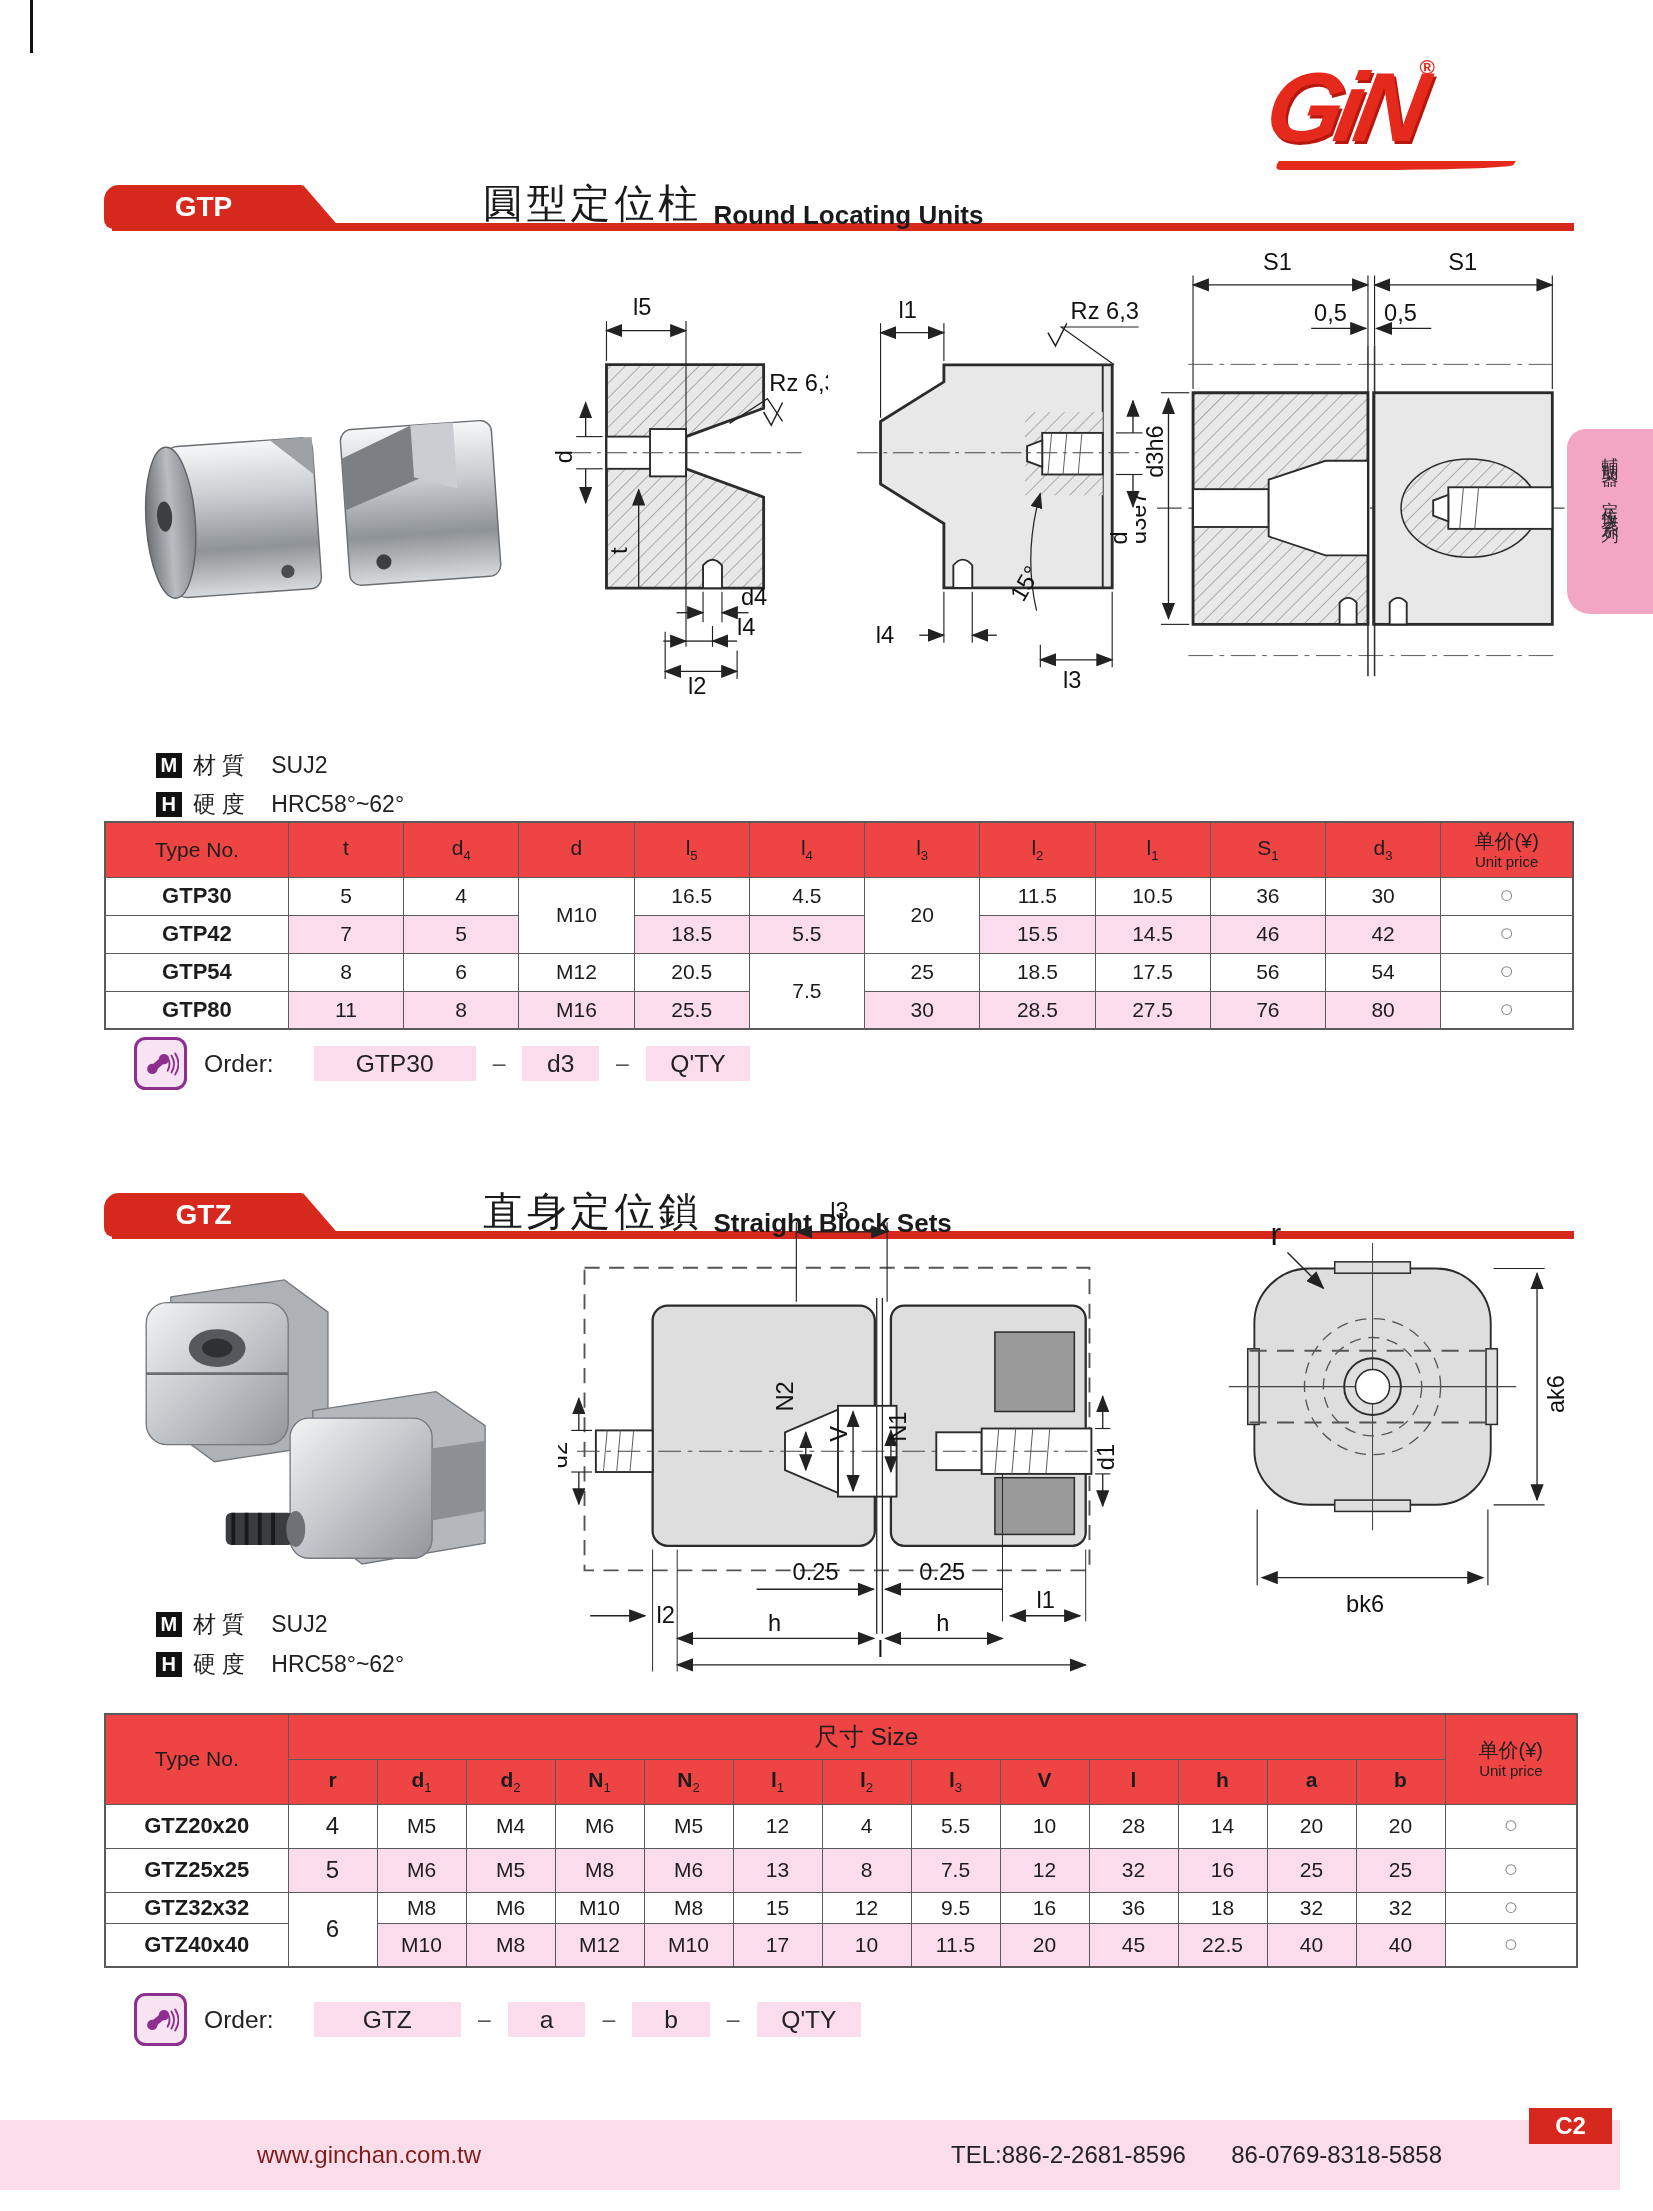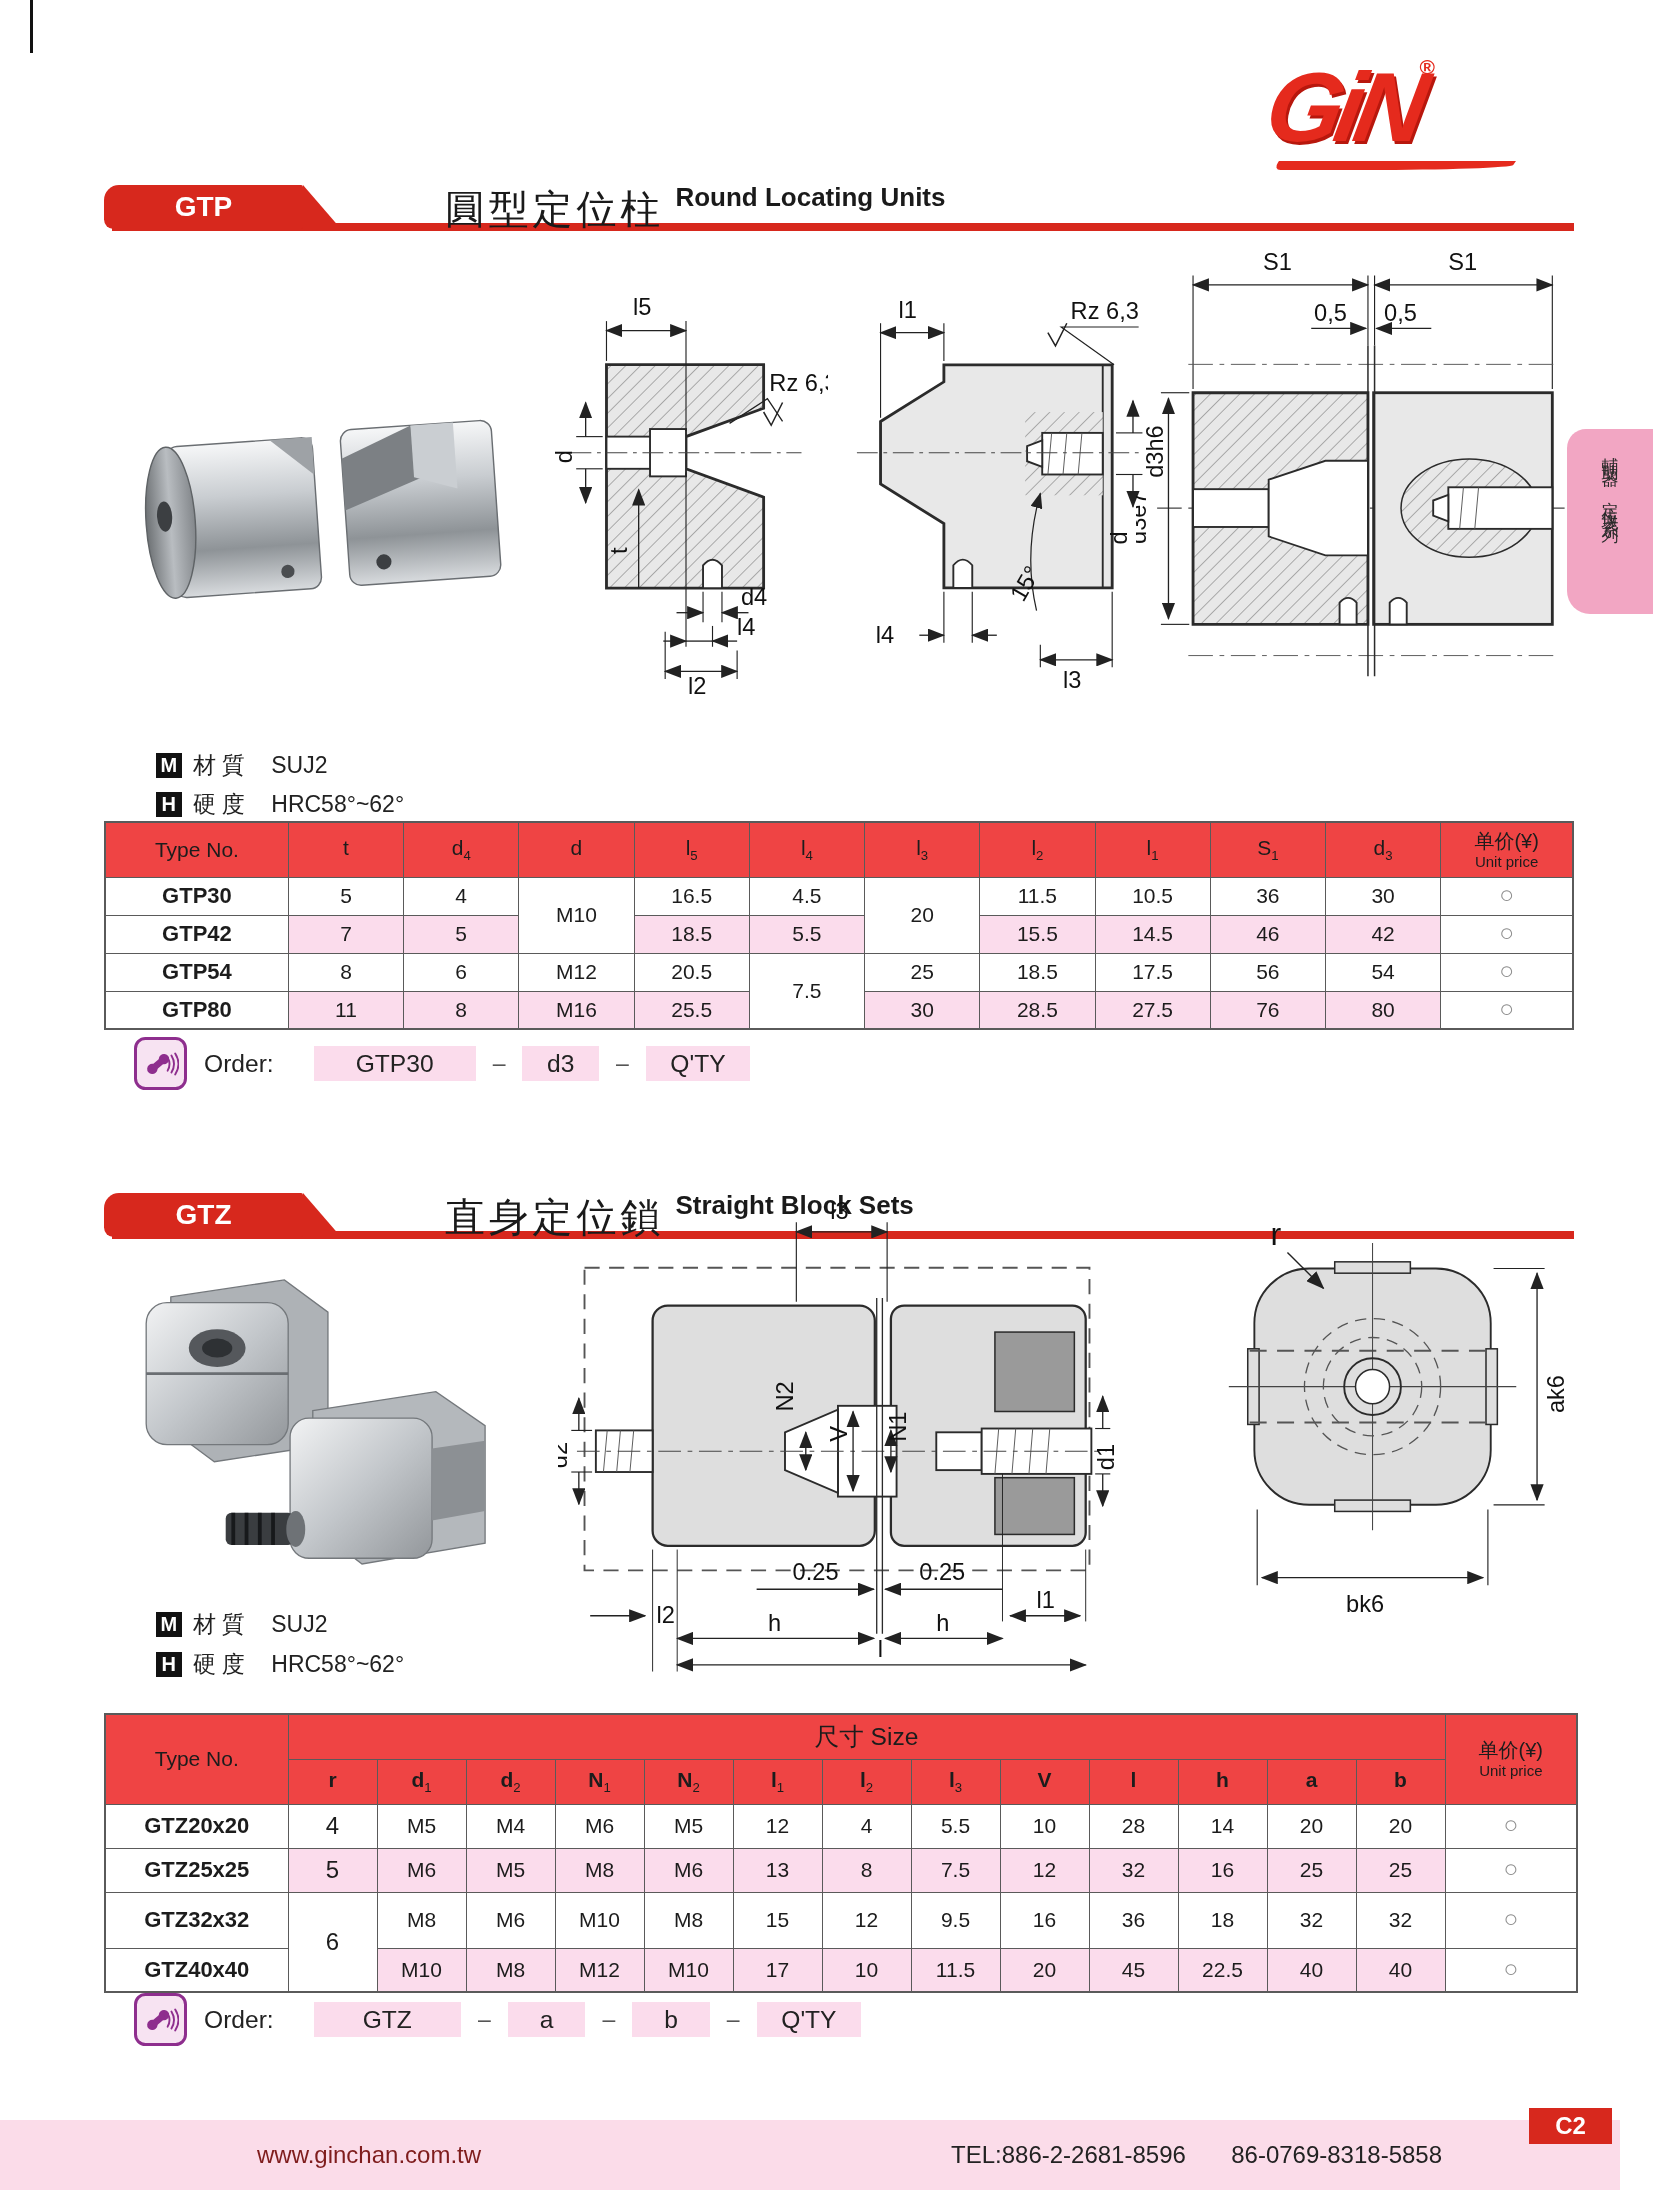--- a/index.html
+++ b/index.html
@@ -19,21 +19,21 @@
   .logo-swoosh { position:absolute; left:7.6px; bottom:3.8px; width:237px; height:8.5px;
     background:#e52a1d; border-radius:0 0 60% 7.6px; transform:skewX(-35deg); }
 
   
   .sec-line { height:7.6px; background:#d7281d; }
   .badge { background:#d7281d; border-radius:15px 1.9px 1.9px 9.5px; color:#fff;
     font-weight:bold; font-size:28px; display:flex; align-items:center; justify-content:center; }
   .badge-slant { width:0; height:0; border-bottom:44px solid #d7281d; border-right:38px solid transparent; }
   .title-zh { font-size:40px; color:#1a1a1a; letter-spacing:3.8px; font-weight:500; }
   .title-en { font-size:26px; color:#1a1a1a; font-weight:bold; margin-left:11.4px; }
-  .sec-title-row { display:flex; align-items:flex-start; }
+  .sec-title-row { display:flex; align-items:flex-end;margin-left:38px; }
 
   
   .mat-line { display:flex; align-items:center; gap:11.4px; font-size:23px; color:#222; }
   .mh-icon { width:25.6px; height:25.6px; background:#111; color:#fff; font-weight:bold;
     font-size:20px; display:flex; align-items:center; justify-content:center; }
   .mat-label { letter-spacing:5.7px;font-family:Liberation Serif, serif; }
   .mat-value { margin-left:9.5px; }
 
   
   table { border-collapse:collapse; table-layout:fixed; }
@@ -614,21 +614,21 @@
       <td class="pinkcell">13</td>
       <td class="pinkcell">8</td>
       <td class="pinkcell">7.5</td>
       <td class="pinkcell">12</td>
       <td class="pinkcell">32</td>
       <td class="pinkcell">16</td>
       <td class="pinkcell">25</td>
       <td class="pinkcell">25</td>
       <td><span class="mk">○</span></td>
     </tr>
-    <tr style="height:56px">
+    <tr style="height:31px">
       <td class="typecell">GTZ32x32</td>
       <td rowspan="2" style="font-size:24px">6</td>
       <td>M8</td>
       <td>M6</td>
       <td>M10</td>
       <td>M8</td>
       <td>15</td>
       <td>12</td>
       <td>9.5</td>
       <td>16</td>

